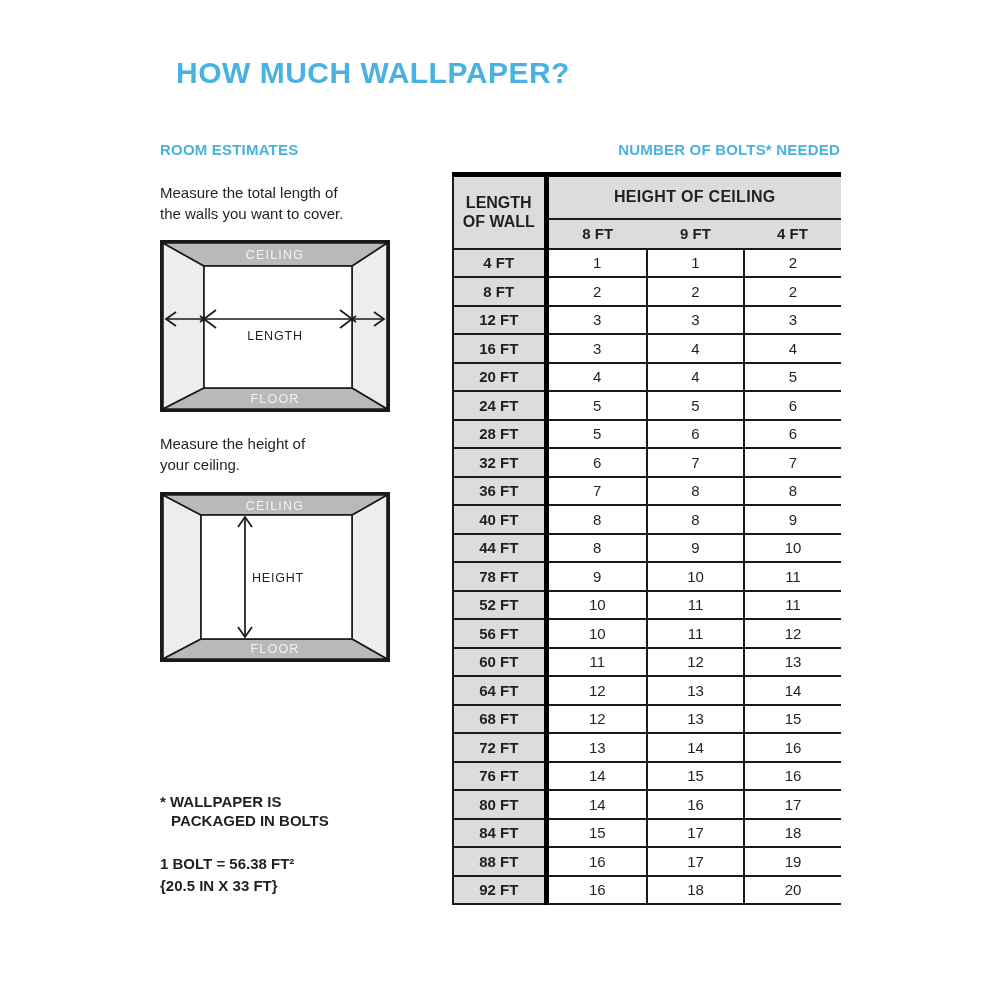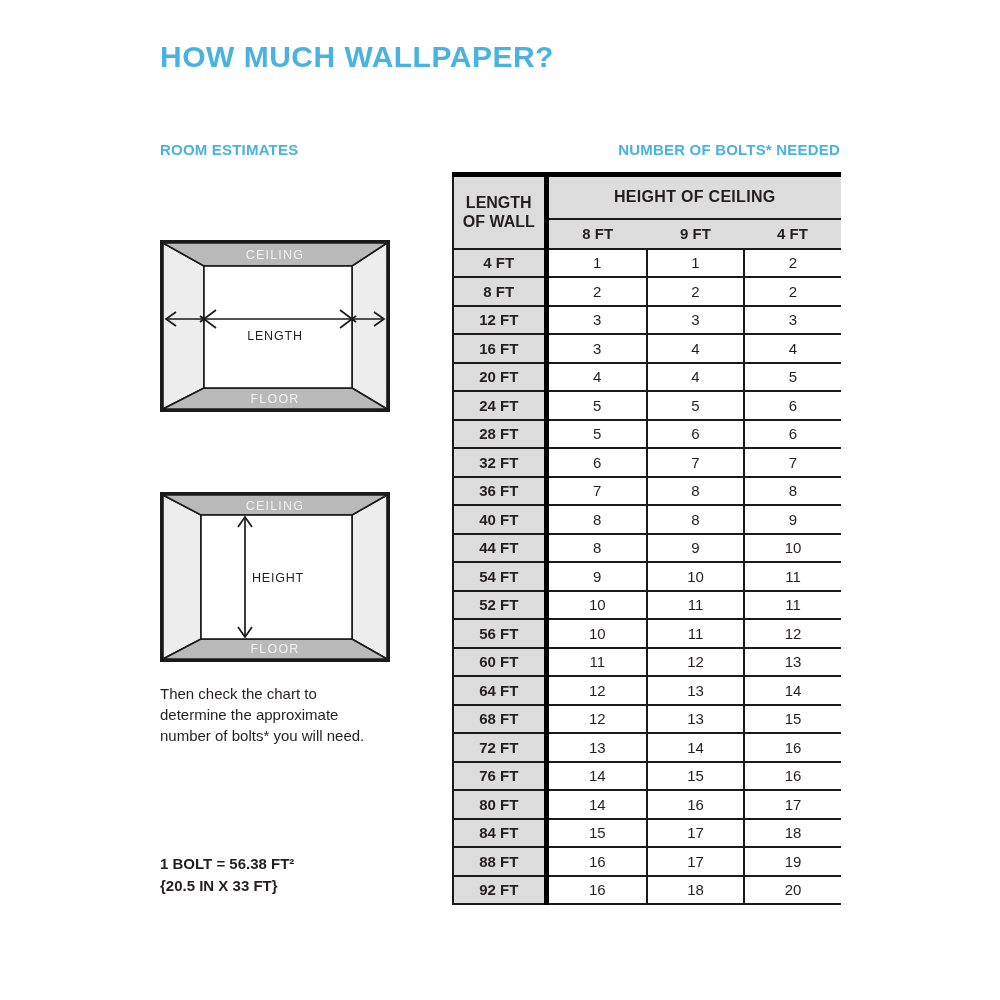--- a/index.html
+++ b/index.html
@@ -11,21 +11,21 @@
     --line:#1a1a1a;
   }
   *{box-sizing:border-box;}
   html,body{margin:0;padding:0;}
   body{
     width:1000px;height:1000px;background:#ffffff;position:relative;
     font-family:"Liberation Sans",sans-serif;color:var(--text);
     overflow:hidden;
   }
   .title{
-    position:absolute;left:160px;top:40px;margin:0;
+    position:absolute;left:160px;top:40px;margin:16px;
     font-size:30px;font-weight:bold;letter-spacing:.5px;color:var(--accent);
     white-space:nowrap;
   }
   
   .left-col{position:absolute;left:160px;top:0;width:260px;height:928px;}
   .section-heading{
     position:absolute;margin:0;font-size:15px;font-weight:bold;
     letter-spacing:.2px;color:var(--accent);white-space:nowrap;
   }
   .left-col .section-heading{top:141px;left:0;}
@@ -95,20 +95,22 @@
 </style>
 </head>
 <body>
 
 <h1 class="title">HOW MUCH WALLPAPER?</h1>
 
 <section class="left-col">
 
   <h2 class="section-heading">ROOM ESTIMATES</h2>
 
+  <p class="step step1">Measure the total length of
+the walls you want to cover.</p>
 
   <svg class="diagram d1" width="230" height="172" viewBox="0 0 230 172" aria-hidden="true">
     <polygon class="face-wall" points="3,3 44,26 44,148 3,169"></polygon>
     <polygon class="face-wall" points="227,3 192,26 192,148 227,169"></polygon>
     <polygon class="face-band" points="3,3 227,3 192,26 44,26"></polygon>
     <polygon class="face-band" points="3,169 227,169 192,148 44,148"></polygon>
     <rect class="back-wall" x="44" y="26" width="148" height="122"></rect>
     <rect class="room-outline" x="1.5" y="1.5" width="227" height="169"></rect>
     <text class="diag-label" x="115" y="19" text-anchor="middle">CEILING</text>
     <text class="diag-label" x="115" y="163" text-anchor="middle">FLOOR</text>
@@ -117,42 +119,45 @@
       <path d="M16,72 L6,79 L16,86"></path>
       <path d="M214,72 L224,79 L214,86"></path>
       <path d="M56,70 L40,82"></path>
       <path d="M56,88 L40,76"></path>
       <path d="M180,70 L196,82"></path>
       <path d="M180,88 L196,76"></path>
     </g>
     <text class="dim-label" x="115" y="100" text-anchor="middle">LENGTH</text>
   </svg>
 
+  <p class="step step2">Measure the height of
+your ceiling.</p>
 
   <svg class="diagram d2" width="230" height="170" viewBox="0 0 230 170" aria-hidden="true">
     <polygon class="face-wall" points="3,3 41,23 41,147 3,167"></polygon>
     <polygon class="face-wall" points="227,3 192,23 192,147 227,167"></polygon>
     <polygon class="face-band" points="3,3 227,3 192,23 41,23"></polygon>
     <polygon class="face-band" points="3,167 227,167 192,147 41,147"></polygon>
     <rect class="back-wall" x="41" y="23" width="151" height="124"></rect>
     <rect class="room-outline" x="1.5" y="1.5" width="227" height="167"></rect>
     <text class="diag-label" x="115" y="18" text-anchor="middle">CEILING</text>
     <text class="diag-label" x="115" y="161" text-anchor="middle">FLOOR</text>
     <g class="arrow">
       <path d="M85,25 L85,145"></path>
       <path d="M78,35 L85,25 L92,35"></path>
       <path d="M78,135 L85,145 L92,135"></path>
     </g>
     <text class="dim-label" x="118" y="90" text-anchor="middle">HEIGHT</text>
   </svg>
 
-  <p class="step step3">Then check the chart to
-determine the approximate
-number of bolts* you will need.</p>
-
+
+  <div class="footnote">
+    <div>* WALLPAPER IS</div>
+    <div class="indent">PACKAGED IN BOLTS</div>
+  </div>
 
   <div class="bolt-info">
     <div>1 BOLT = 56.38 FT²</div>
     <div>{20.5 IN X 33 FT}</div>
   </div>
 
 </section>
 
 <h2 class="table-heading">NUMBER OF BOLTS* NEEDED</h2>
 
@@ -236,21 +241,21 @@
         <td>8</td>
         <td>9</td>
       </tr>
       <tr>
         <th>44 FT</th>
         <td>8</td>
         <td>9</td>
         <td>10</td>
       </tr>
       <tr>
-        <th>54 FT</th>
+        <th>78 FT</th>
         <td>9</td>
         <td>10</td>
         <td>11</td>
       </tr>
       <tr>
         <th>52 FT</th>
         <td>10</td>
         <td>11</td>
         <td>11</td>
       </tr>

